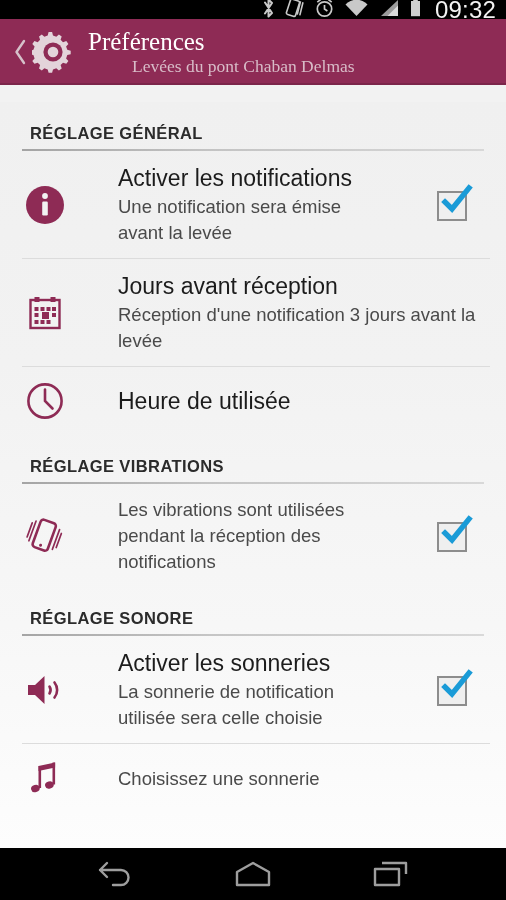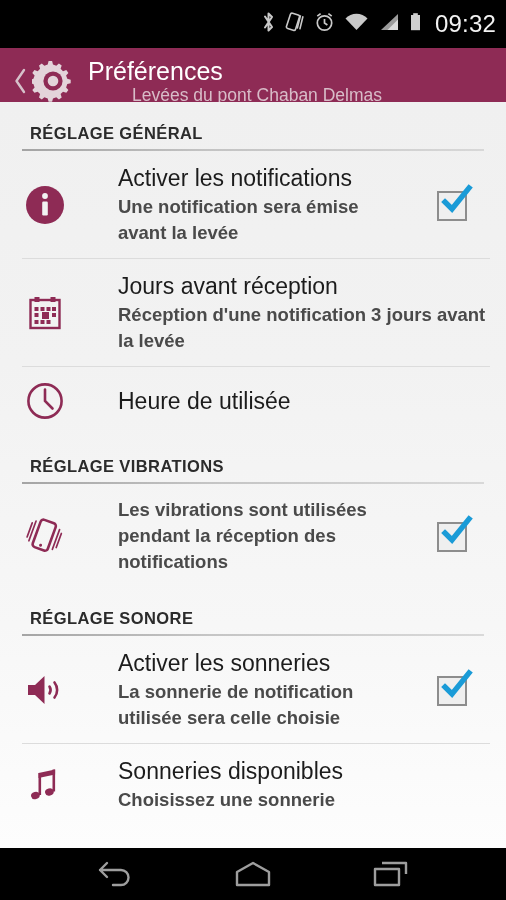--- a/index.html
+++ b/index.html
@@ -6,41 +6,41 @@
   html,body { width:506px; height:900px; overflow:hidden; }
   body {
     font-family:"Liberation Sans", sans-serif;
     background:#f2f2f2;
     -webkit-font-smoothing:antialiased;
   }
   .device { position:relative; width:506px; height:900px; background:#f2f2f2; overflow:hidden; }
 
   
   .statusbar {
-    height:48px; background:#000; display:flex; align-items:center;
+    height:19px; background:#000; display:flex; align-items:center;
     justify-content:flex-end; padding-right:10px; gap:9px;
   }
   .statusbar .sicon { display:block; }
   .statusbar .clock {
     color:#f2f2f2; font-size:24px; line-height:24px; letter-spacing:0.2px;
     margin-left:4px; font-weight:400;
   }
 
   
   .actionbar {
     height:66px; background:#8e2b55; position:relative;
     display:flex; align-items:center; padding-left:10px;
   }
   .actionbar::after{
     content:""; position:absolute; left:0; right:0; bottom:0; height:2px;
     background:rgba(0,0,0,0.13);
   }
   .back-chevron { width:20px; flex:0 0 20px; display:flex; justify-content:center; }
   .gear-wrap { width:46px; flex:0 0 46px; display:flex; justify-content:center; align-items:center; }
-  .titles { margin-left:12px; display:flex; flex-direction:column; justify-content:center; }
+  .titles { margin-left:12px; display:flex; flex-direction:column; justify-content:center;font-family:Liberation Serif, serif; }
   .title-main { color:#ffffff; font-size:25px; line-height:28px; font-weight:400; }
   .title-sub   { color:#d8bcc8; font-size:17.5px; line-height:21px; font-weight:400;margin-left:44px; }
 
   
   .content { position:absolute; top:102px; left:0; right:0; bottom:52px; overflow:hidden;
              background:linear-gradient(to bottom,#f0f0f0 0%,#f2f2f2 35%,#f7f7f7 70%,#fdfdfd 100%); }
 
   .section-header {
     padding:22px 0 6px 30px;
     font-size:16.5px; font-weight:bold; color:#2b2b2b; letter-spacing:0.4px;
@@ -49,21 +49,21 @@
     height:2px; margin:0 22px 0 22px;
     background:linear-gradient(to right,#8a8a8a 0%, #b4b4b4 40%, #cfcfcf 100%);
     opacity:.75;
   }
   .row-divider { height:1px; margin-left:22px; margin-right:16px; background:#dcdcdc; }
 
   .row { display:flex; align-items:center; padding:12px 14px 12px 0; min-height:66px;gap:28px; }
   .row-icon { width:90px; flex:0 0 90px; display:flex; justify-content:center; align-items:center; }
   .row-text { flex:1 1 auto; min-width:0; padding-right:6px; }
   .row-title { font-size:23px; line-height:30px; color:#1c1c1c; font-weight:400; }
-  .row-summary { font-size:18.5px; line-height:26px; color:#4a4a4a; font-weight:700; margin-top:1px; }
+  .row-summary { font-size:18.5px; line-height:26px; color:#4a4a4a; font-weight:400; margin-top:1px; }
   .row-widget { width:76px; flex:0 0 76px; display:flex; justify-content:center; align-items:center; }
 
   
   .cbox { position:relative; width:34px; height:34px; }
   .cbox .box {
     position:absolute; left:0; top:3px; width:30px; height:30px;
     border:2px solid #8d8d8d; background:#efefef;
   }
   .cbox .tick { position:absolute; left:2px; top:-4px; }
 
@@ -291,21 +291,20 @@
             <g fill="#8e2b55">
               <rect x="15.5" y="10" width="2.6" height="22"></rect>
               <rect x="29.5" y="6.5" width="2.6" height="22"></rect>
               <path d="M15.5 10 L32.1 6.5 L32.1 11.5 L15.5 15 Z"></path>
               <ellipse cx="12.4" cy="32.4" rx="4.4" ry="3.6" transform="rotate(-14 12.4 32.4)"></ellipse>
               <ellipse cx="26.4" cy="28.9" rx="4.4" ry="3.6" transform="rotate(-14 26.4 28.9)"></ellipse>
             </g>
           </svg>
         </div>
         <div class="row-text">
-          <div class="row-title">Sonneries disponibles</div>
           <div class="row-summary">Choisissez une sonnerie</div>
         </div>
       </div>
     </div>
 
   </div>
 
   <div class="navbar">
     <div class="navbtn">
       <svg width="42" height="26" viewBox="0 0 42 26">

